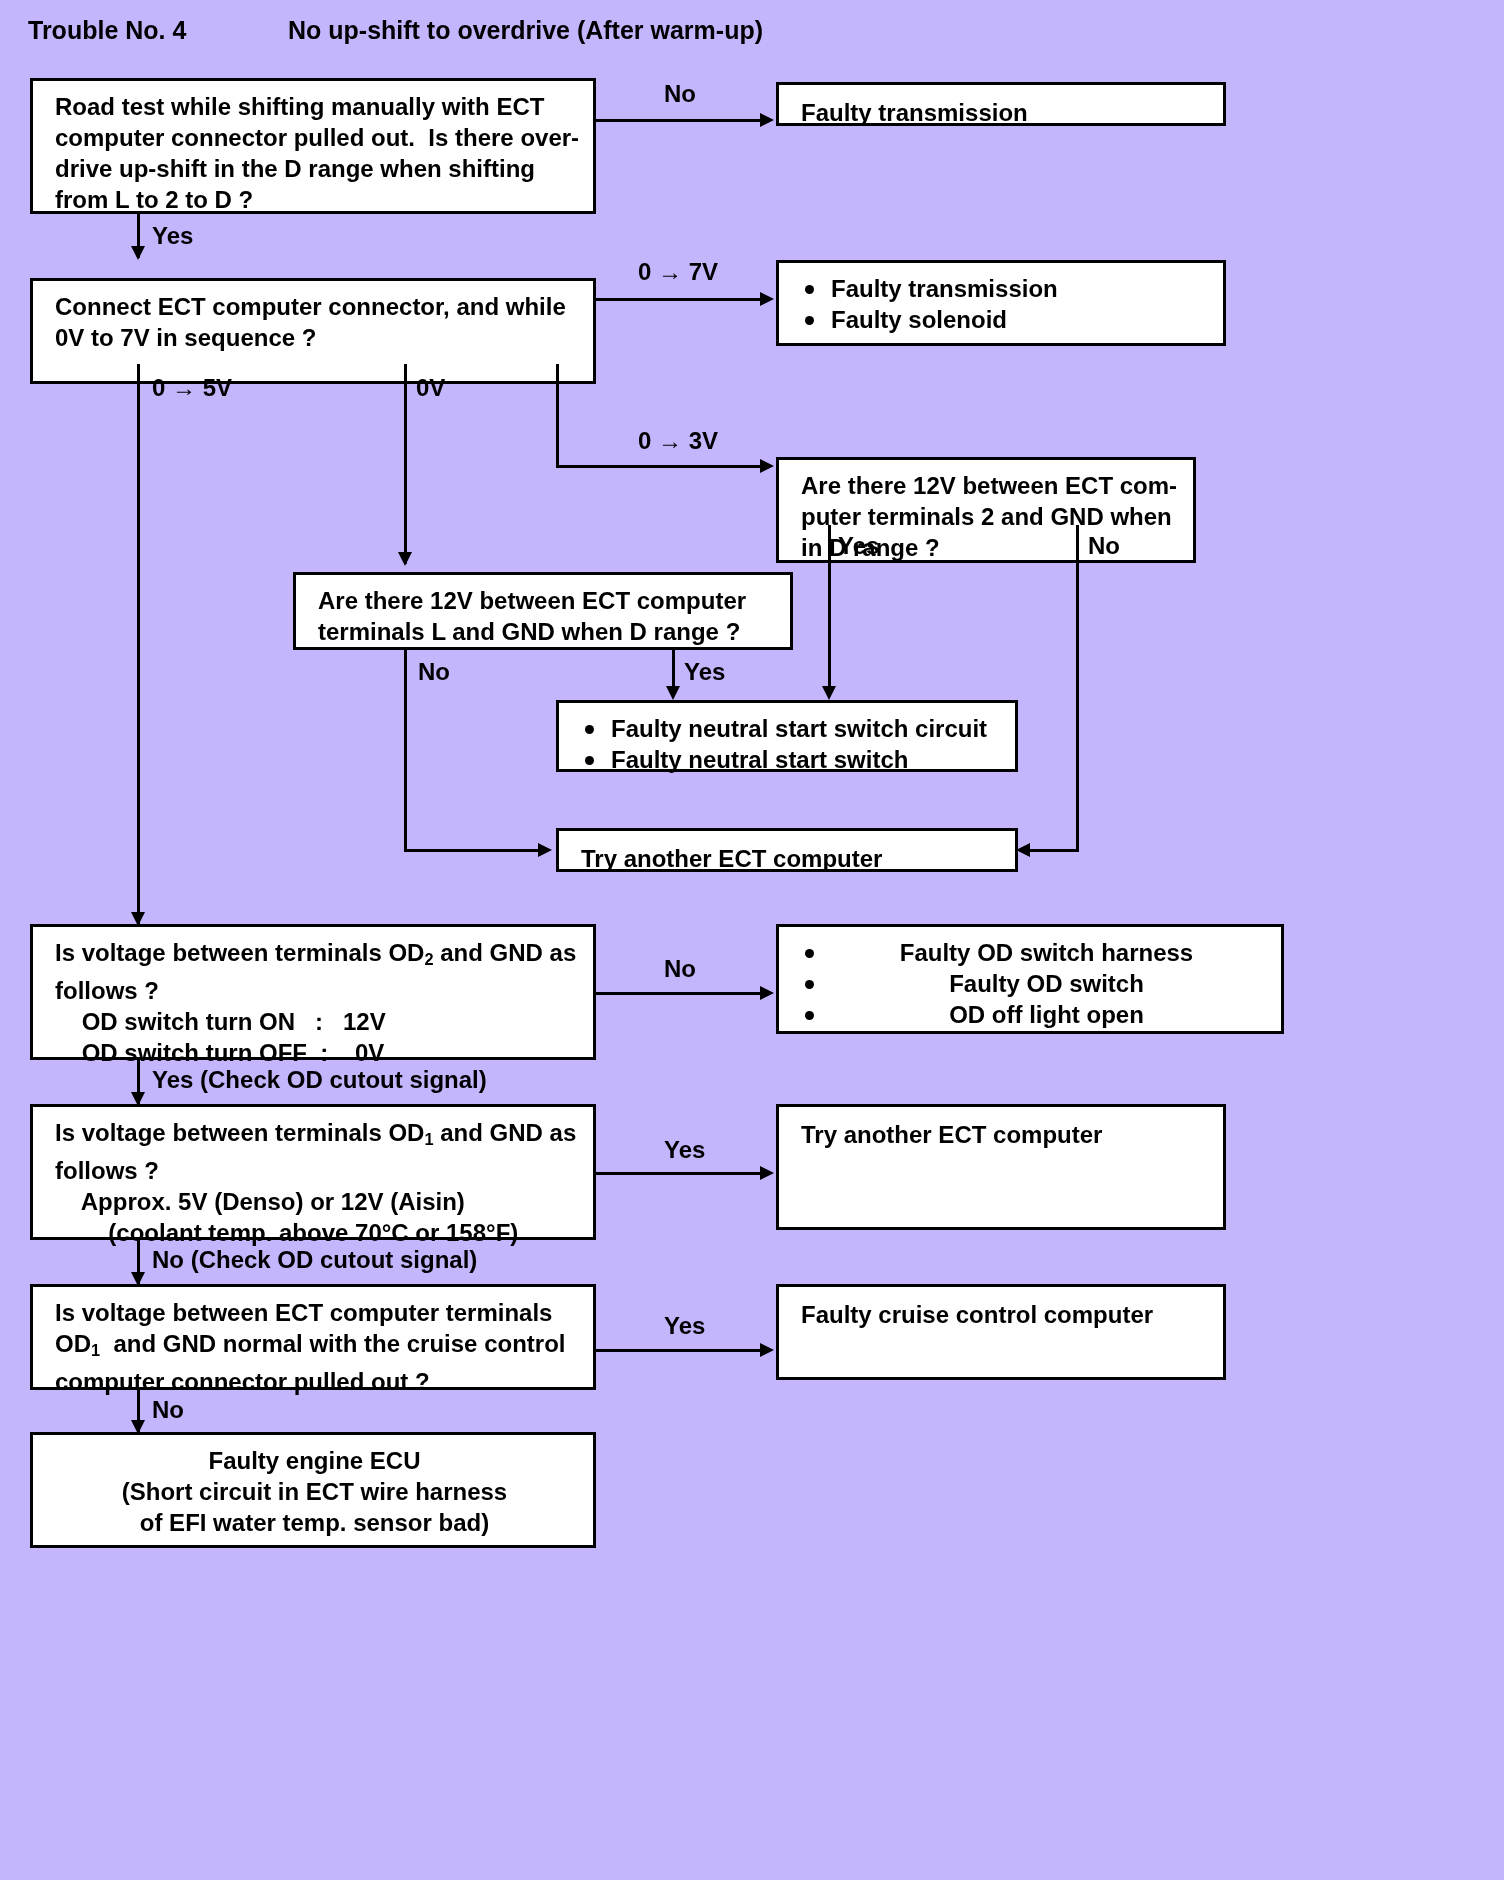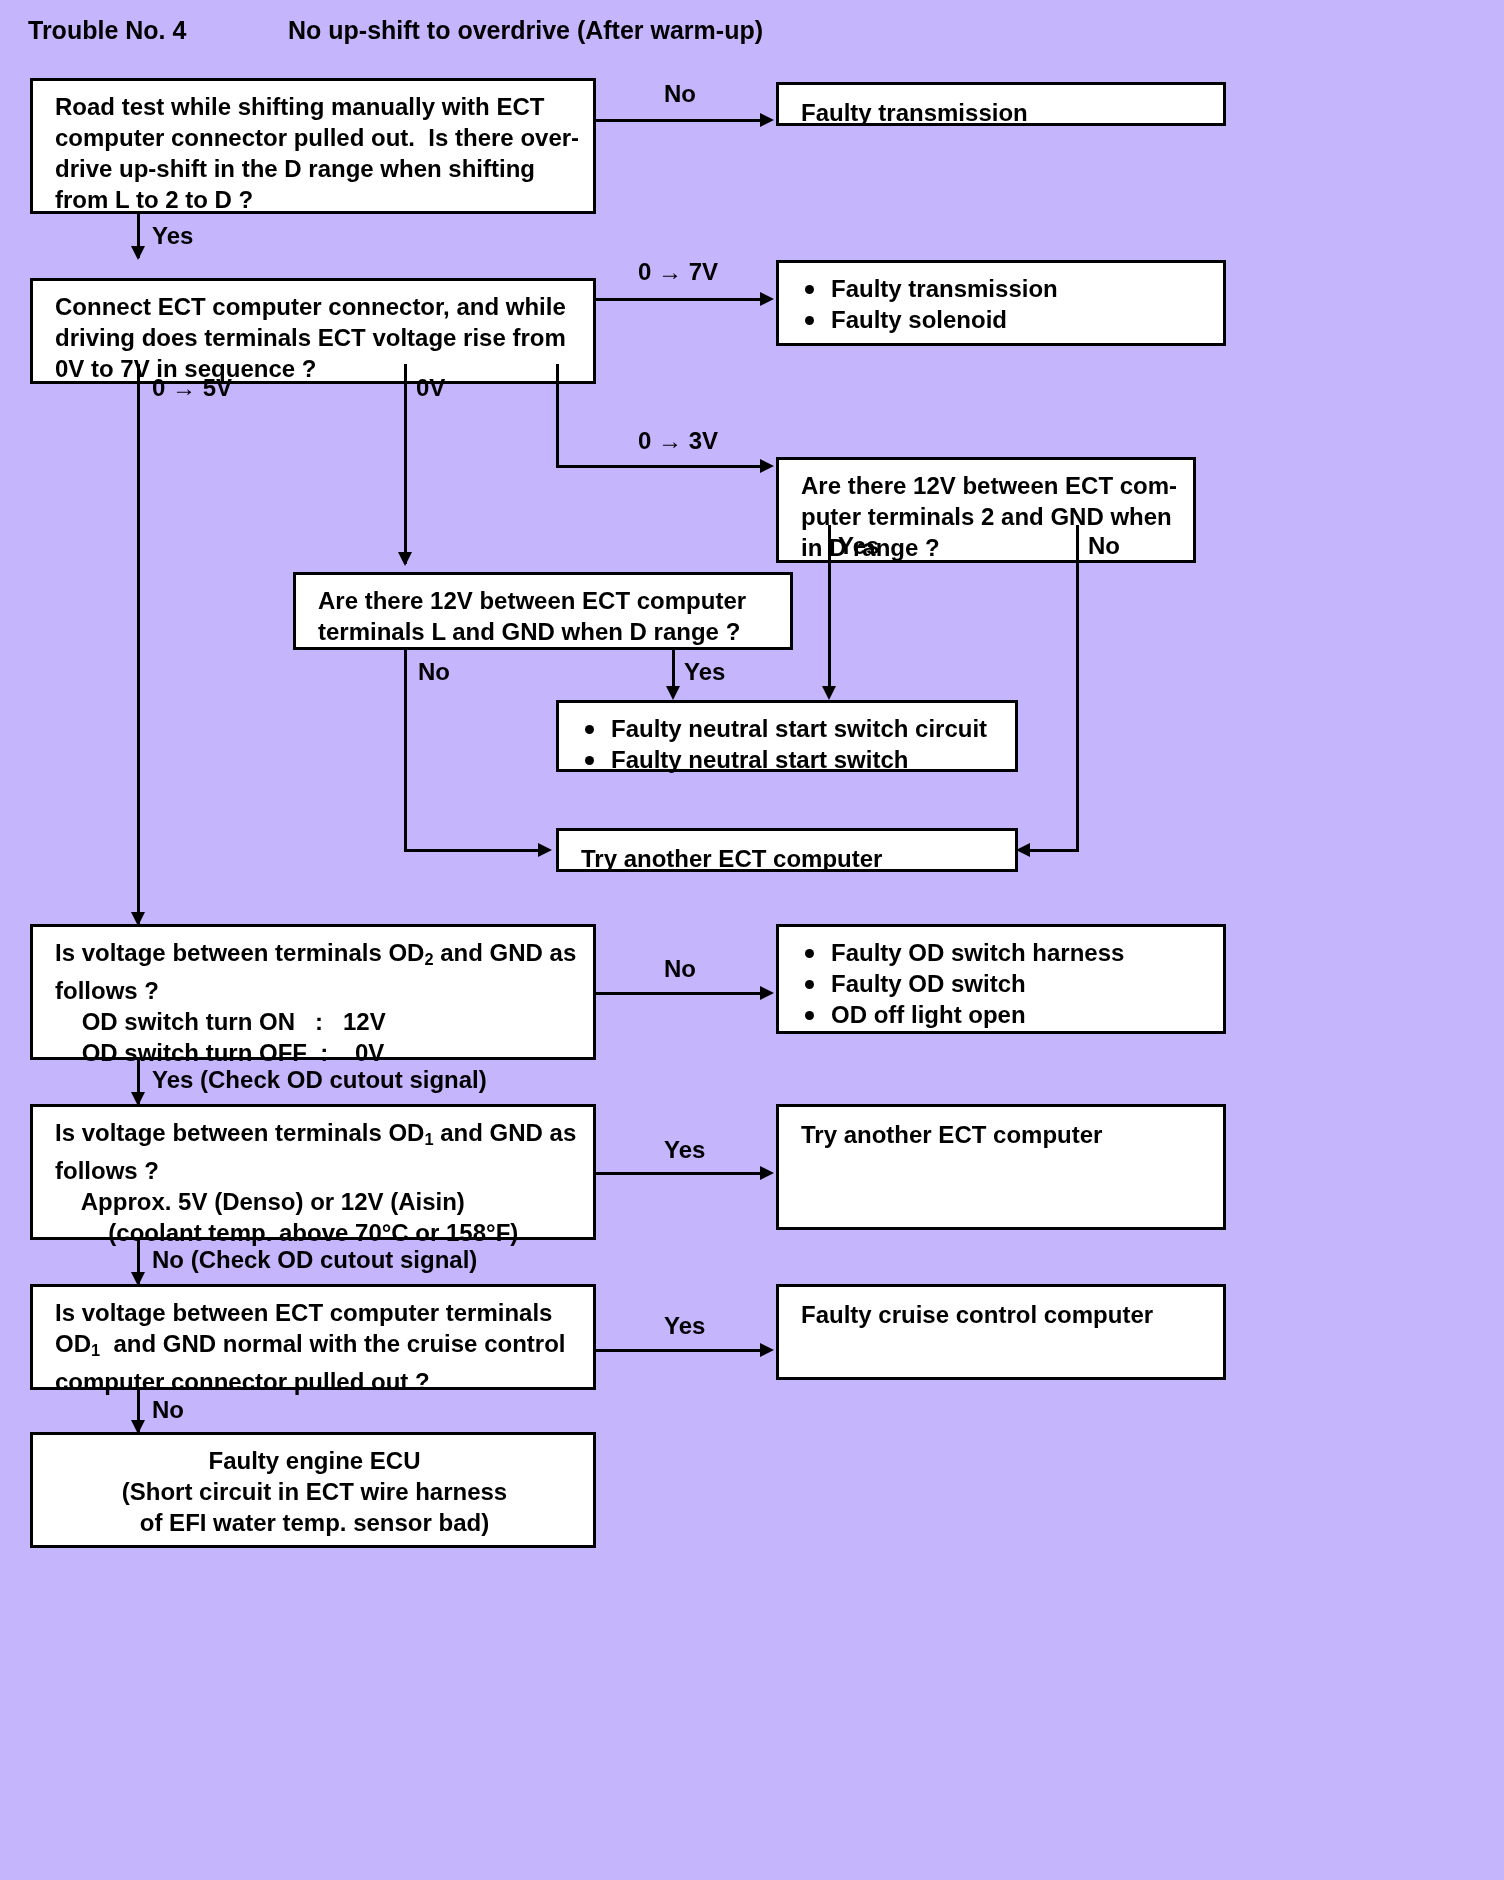--- a/index.html
+++ b/index.html
@@ -124,21 +124,20 @@
   <div class="box compact" style="left:776px; top:82px; width:450px; height:44px;">
     <span class="ln">Faulty transmission</span>
   </div>
 
   <div class="vline" style="left:137px; top:214px; height:44px;"></div>
   <div class="arrow-d" style="left:131px; top:246px;"></div>
   <div class="lbl" style="left:152px; top:222px;">Yes</div>
 
   <div class="box" style="left:30px; top:258px; width:566px; height:106px;margin-top:20px;">
     <span class="ln">Connect ECT computer connector, and while</span>
-    <span class="ln">driving does terminals ECT voltage rise from</span>
     <span class="ln">0V to 7V in sequence ?</span>
   </div>
 
   <div class="lbl" style="left:638px; top:258px;">0 → 7V</div>
   <div class="hline" style="left:596px; top:298px; width:166px;"></div>
   <div class="arrow-r" style="left:760px; top:292px;"></div>
 
   <div class="box" style="left:776px; top:260px; width:450px; height:86px;">
     <span class="bul">Faulty transmission</span>
     <span class="bul">Faulty solenoid</span>
@@ -200,21 +199,21 @@
     <span class="ln"><span>Is voltage between terminals OD</span><sub>2</sub><span> and GND as</span></span>
     <span class="ln">follows ?</span>
     <span class="ln">    OD switch turn ON   :   12V</span>
     <span class="ln">    OD switch turn OFF  :    0V</span>
   </div>
 
   <div class="lbl" style="left:664px; top:955px;">No</div>
   <div class="hline" style="left:596px; top:992px; width:166px;"></div>
   <div class="arrow-r" style="left:760px; top:986px;"></div>
 
-  <div class="box" style="left:776px; top:924px; width:450px; height:110px;">
+  <div class="box" style="left:776px; top:924px; width:508px; height:110px;text-align:center;">
     <span class="bul">Faulty OD switch harness</span>
     <span class="bul">Faulty OD switch</span>
     <span class="bul">OD off light open</span>
   </div>
 
   <div class="vline" style="left:137px; top:1060px; height:44px;"></div>
   <div class="arrow-d" style="left:131px; top:1092px;"></div>
   <div class="lbl" style="left:152px; top:1066px;">Yes (Check OD cutout signal)</div>
 
   <div class="box" style="left:30px; top:1104px; width:566px; height:136px;">

